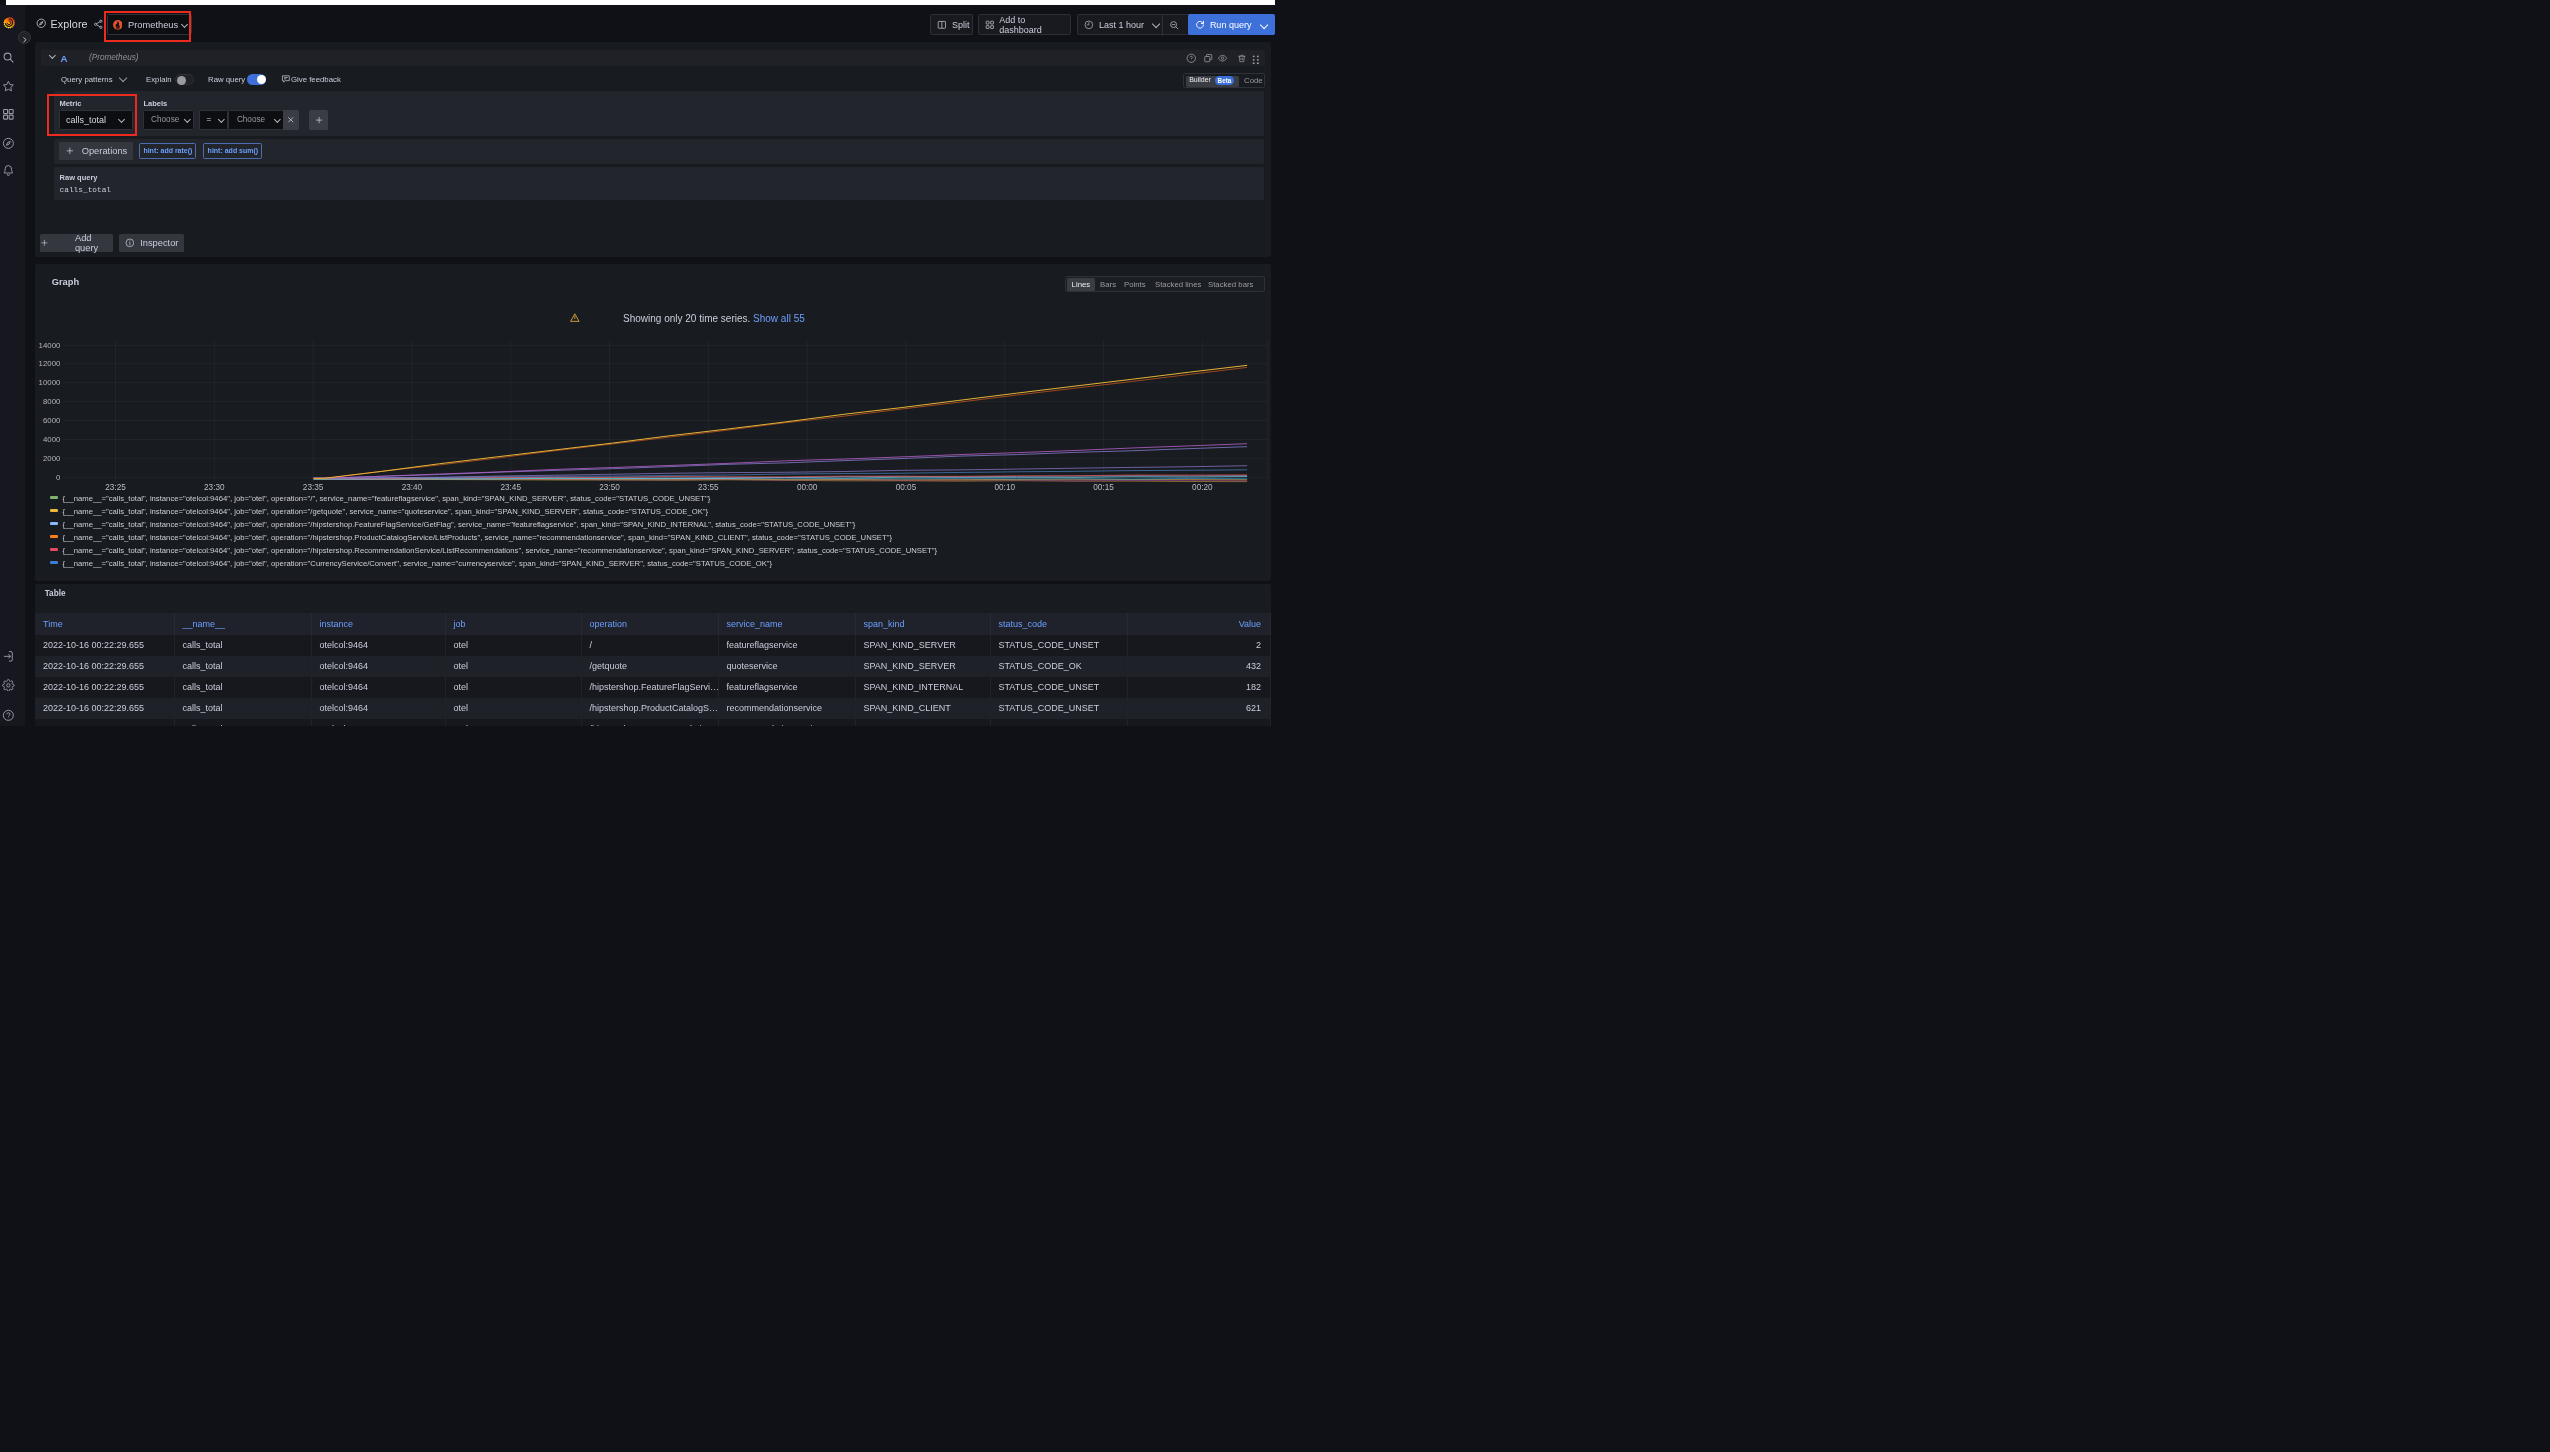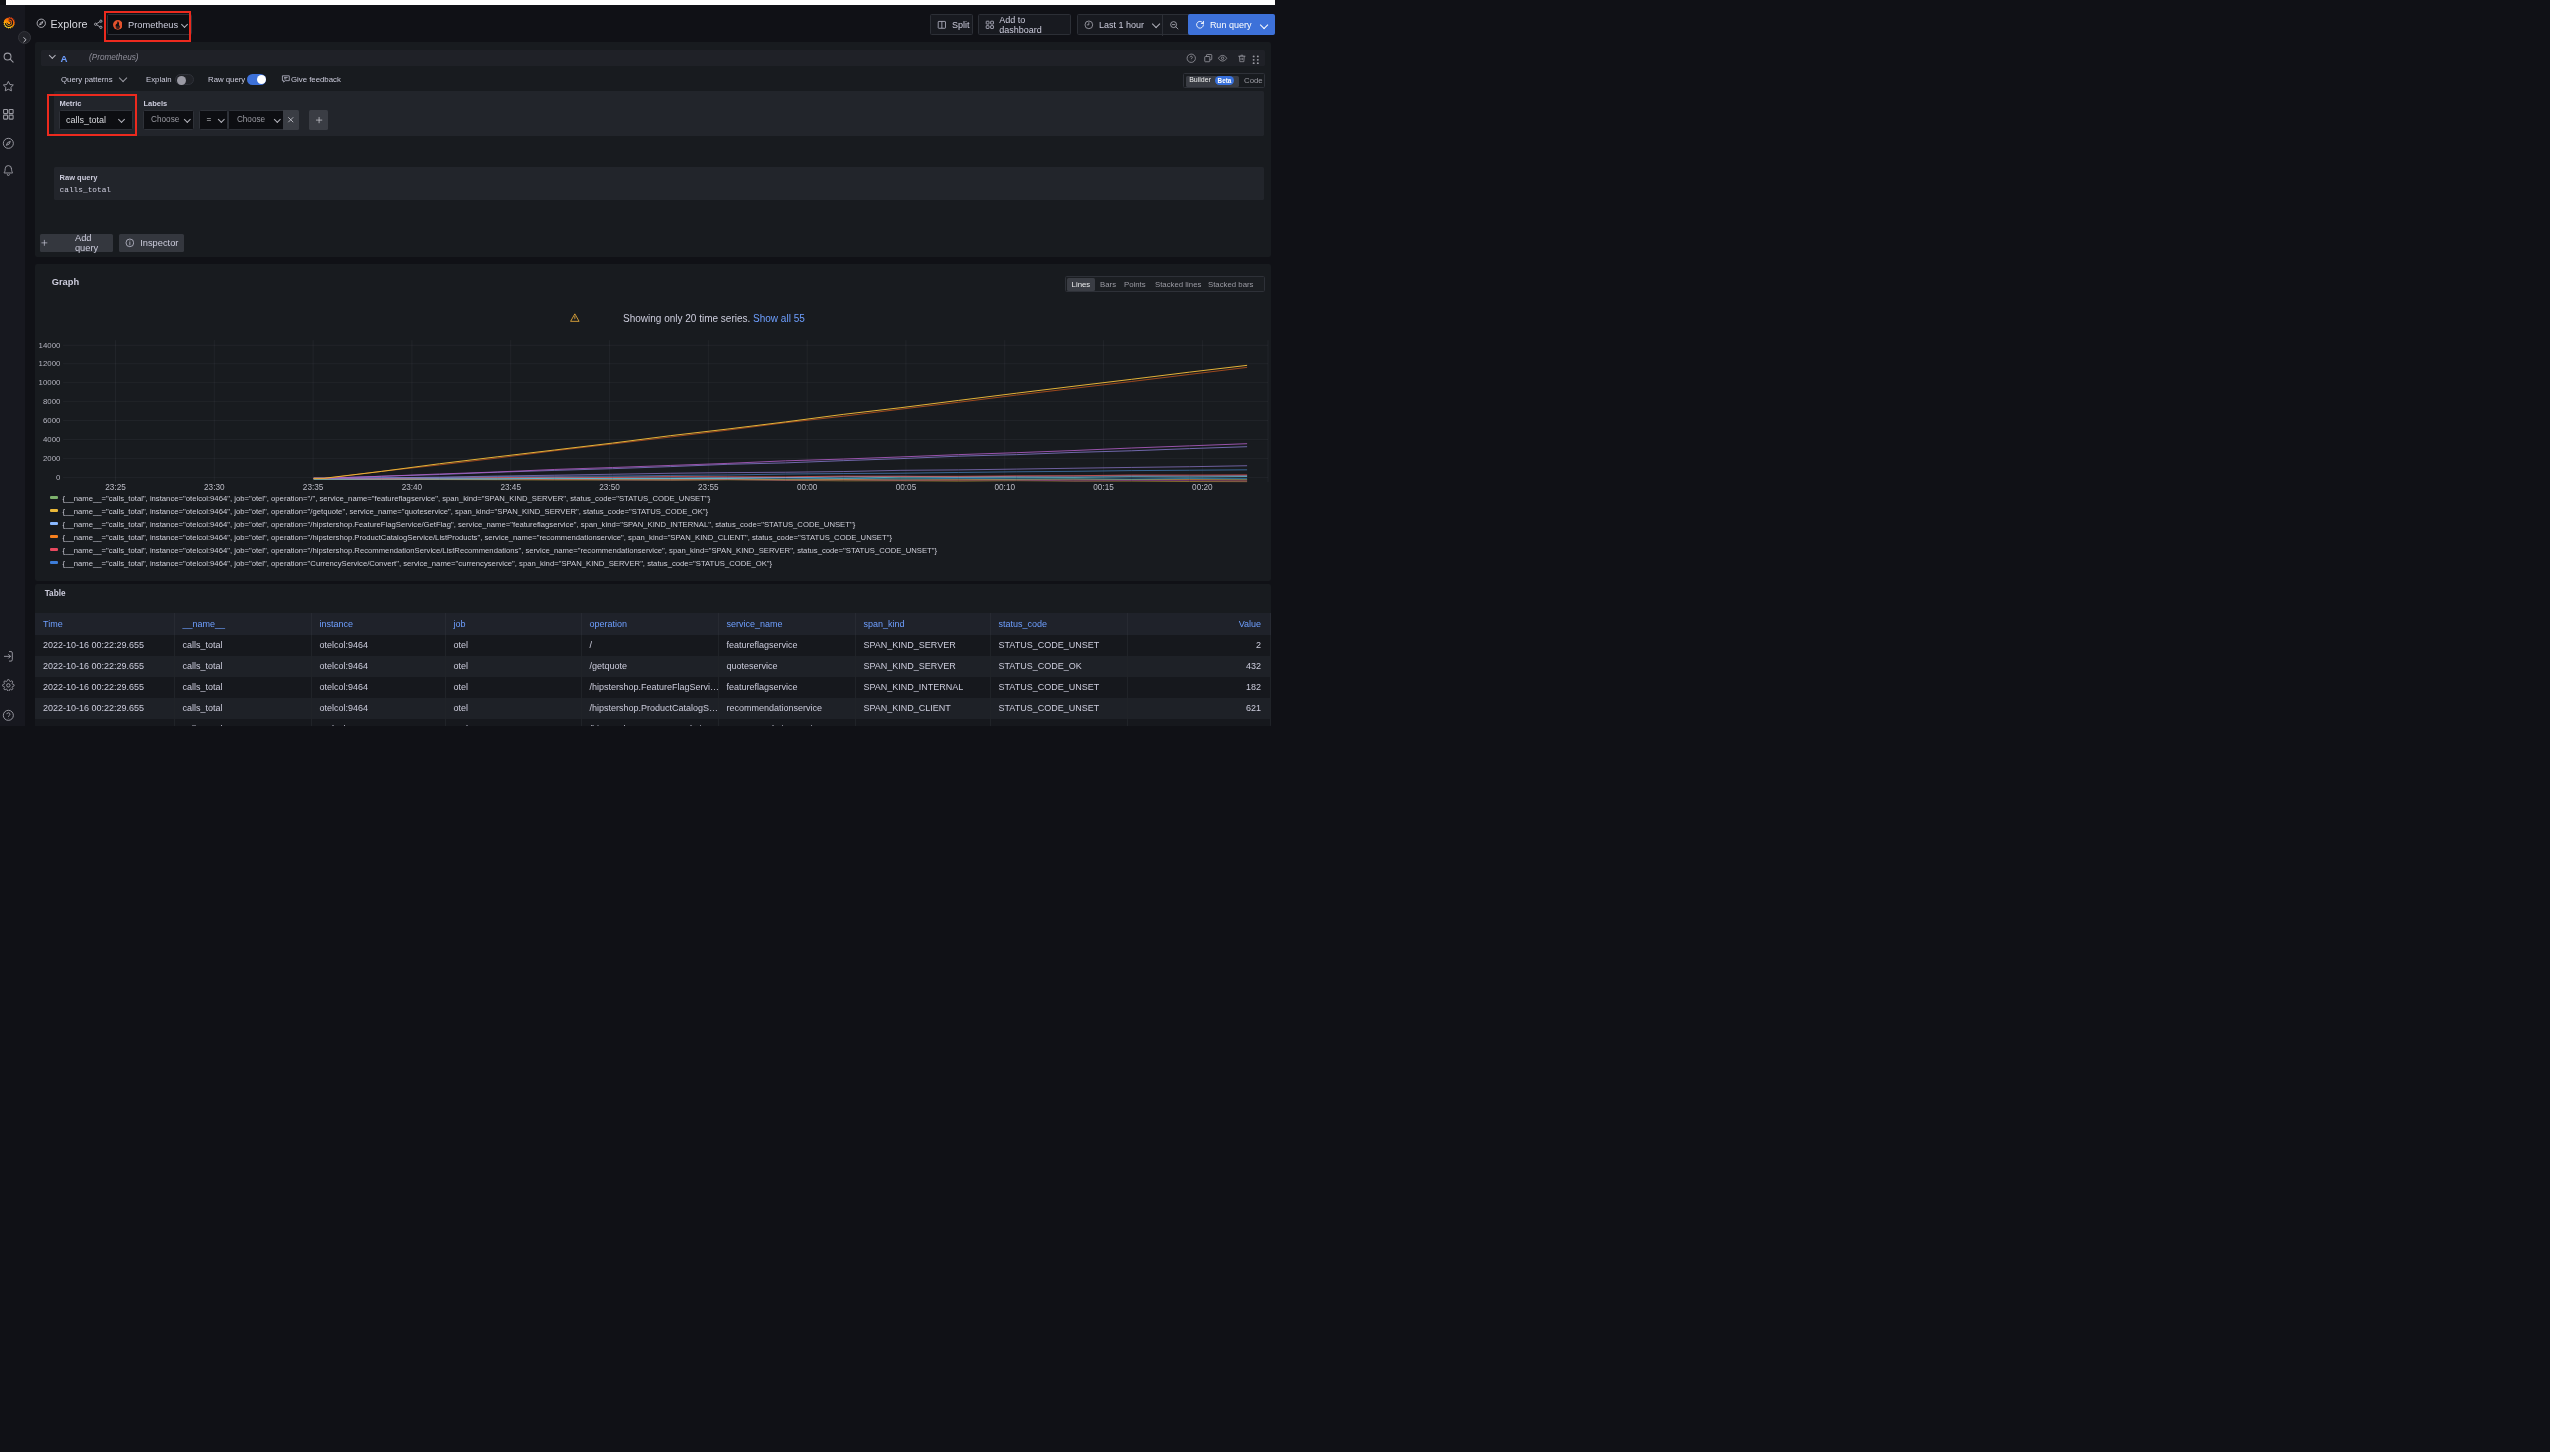--- a/index.html
+++ b/index.html
@@ -262,20 +262,30 @@
         </svg>
     </div>
     <div class="abs" style="left:255px; top:18.7px; width:19px; height:20px; background:#3a3d44; border-radius:1.5px;">
       <svg style="margin:6px 0 0 5.6px;" width="8.2" height="8.2" viewBox="0 0 24 24" fill="none" stroke="#d8d8e0" stroke-width="2" stroke-linecap="round">
           <path d="M12 4v16M4 12h16"></path>
         </svg>
     </div>
   </div>
   <div class="redbox" style="left:11.6px; top:52px; width:90px; height:42px;"></div>
 
+  <div class="card" style="top:97px; height:25px;">
+    <div class="gbtn" style="left:4.9px; top:3px; width:74px;">
+      <svg style="margin-right:6.7px;" width="9.7" height="9.7" viewBox="0 0 24 24" fill="none" stroke="#ccccdc" stroke-width="1.8" stroke-linecap="round">
+          <path d="M12 5v14M5 12h14"></path>
+        </svg>
+      <span style="font-weight:500;">Operations</span>
+    </div>
+    <div class="hint" style="left:85px; top:3.7px; width:57px;">hint: add rate()</div>
+    <div class="hint" style="left:149px; top:3.7px; width:59px;">hint: add sum()</div>
+  </div>
 
   <div class="card" style="top:125px; height:33px;">
     <span class="abs" style="left:5.2px; top:6px; font-size:7.5px; font-weight:700; color:#ccccdc;">Raw query</span>
     <span class="abs" style="left:5.2px; top:18.7px; font-family:'Liberation Mono', monospace; font-size:7.8px; color:#ccccdc;">calls_total</span>
   </div>
 
 
   <div class="gbtn" style="left:5.2px; top:192px; width:73px;gap:20px;">
     <svg style="margin-right:6px;" width="9.7" height="9.7" viewBox="0 0 24 24" fill="none" stroke="#ccccdc" stroke-width="1.8" stroke-linecap="round">
         <path d="M12 5v14M5 12h14"></path>

